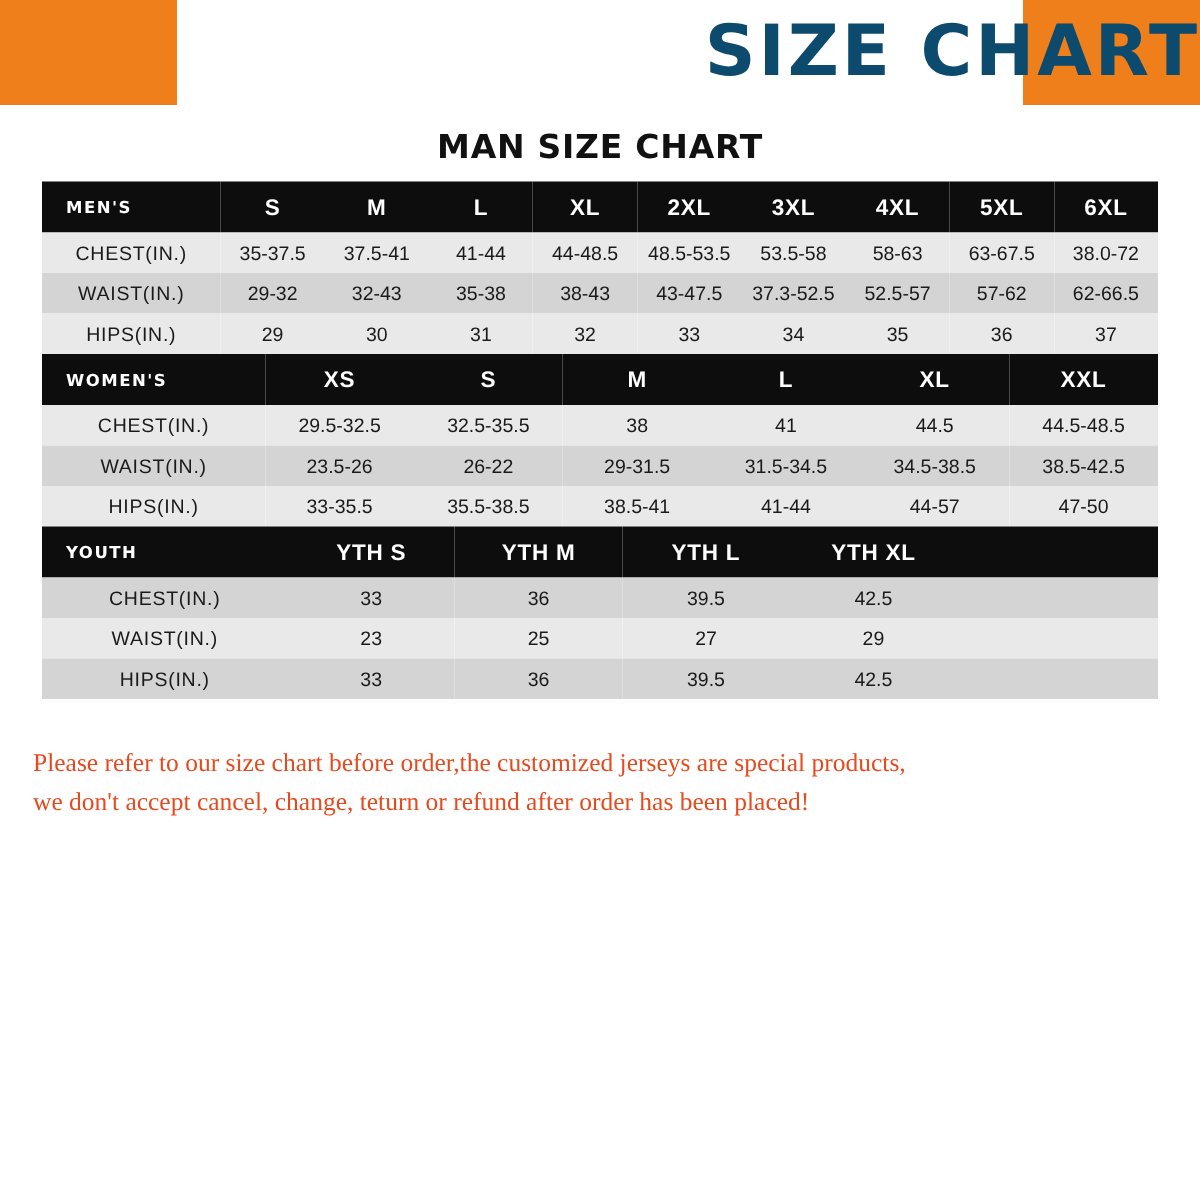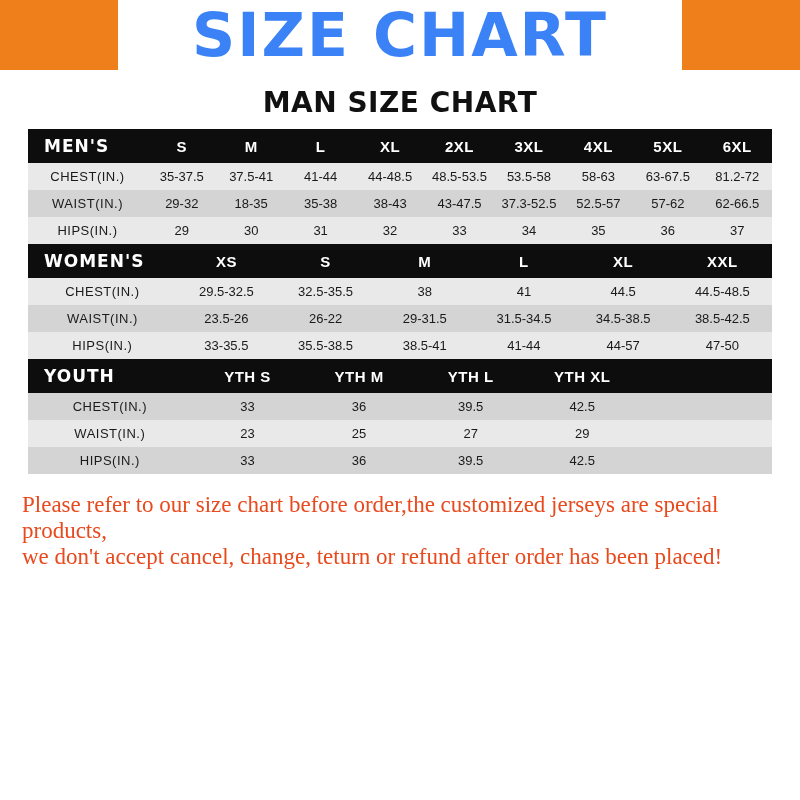--- a/index.html
+++ b/index.html
@@ -36,33 +36,33 @@
     width: 118px;
     background: #ef7f1a;
   }
   .banner-left { left: 0; }
   .banner-right { right: 0; }
   .banner-title {
     position: relative;
     z-index: 2;
     font-family: "DejaVu Sans", sans-serif;
     font-weight: bold;
-    font-size: 60px;
+    font-size: 47px;
     letter-spacing: 2px;
-    color: #3b82f6;
+    color: #0c4a6e;
     line-height: 70px;
-    text-align: center;
+    text-align: right;
     width: 100%;
   }
   
   .section-title {
     text-align: center;
     font-family: "DejaVu Sans", sans-serif;
     font-weight: bold;
-    font-size: 28px;
+    font-size: 22px;
     color: #111;
     letter-spacing: 0.5px;
     margin: 16px 0 10px 0;
   }
   .table-wrap {
     margin: 0 28px;
   }
   table.size-table {
     width: 100%;
     border-collapse: collapse;
@@ -83,43 +83,43 @@
     color: #ffffff;
     height: 34px;
     font-size: 15px;
     font-weight: bold;
     letter-spacing: 0.5px;
   }
   table.size-table thead th.rowhead {
     text-align: left;
     padding-left: 16px;
     font-family: "DejaVu Sans", sans-serif;
-    font-size: 17px;
+    font-size: 11px;
     letter-spacing: 1px;
   }
   table.size-table tbody tr.light { background: #e9e9e9; }
   table.size-table tbody tr.dark  { background: #d4d4d4; }
   table.size-table tbody td.rowhead {
     text-align: center;
     font-weight: normal;
     letter-spacing: 0.5px;
     font-size: 13px;
   }
   
   .men col.c0 { width: 16%; }
   .women col.c0 { width: 20%; }
   .youth col.c0 { width: 22%; }
   .youth col.cpad { width: 18%; }
 
   
   .note {
-    margin: 18px 22px 0 22px;
+    margin: 30px 22px 0 22px;
     color: #e8491d;
     font-family: "Liberation Serif", serif;
-    font-size: 23px;
+    font-size: 17px;
     line-height: 26px;
     text-align: left;
   }
   .note .line { display: block; }
 </style>
 </head>
 <body>
 
 <div class="page">
 
@@ -163,26 +163,26 @@
           <tr class="light">
             <td class="rowhead">CHEST(IN.)</td>
             <td>35-37.5</td>
             <td>37.5-41</td>
             <td>41-44</td>
             <td>44-48.5</td>
             <td>48.5-53.5</td>
             <td>53.5-58</td>
             <td>58-63</td>
             <td>63-67.5</td>
-            <td>81.2-72</td>
+            <td>38.0-72</td>
           </tr>
           <tr class="dark">
             <td class="rowhead">WAIST(IN.)</td>
             <td>29-32</td>
-            <td>18-35</td>
+            <td>32-43</td>
             <td>35-38</td>
             <td>38-43</td>
             <td>43-47.5</td>
             <td>37.3-52.5</td>
             <td>52.5-57</td>
             <td>57-62</td>
             <td>62-66.5</td>
           </tr>
           <tr class="light">
             <td class="rowhead">HIPS(IN.)</td>

